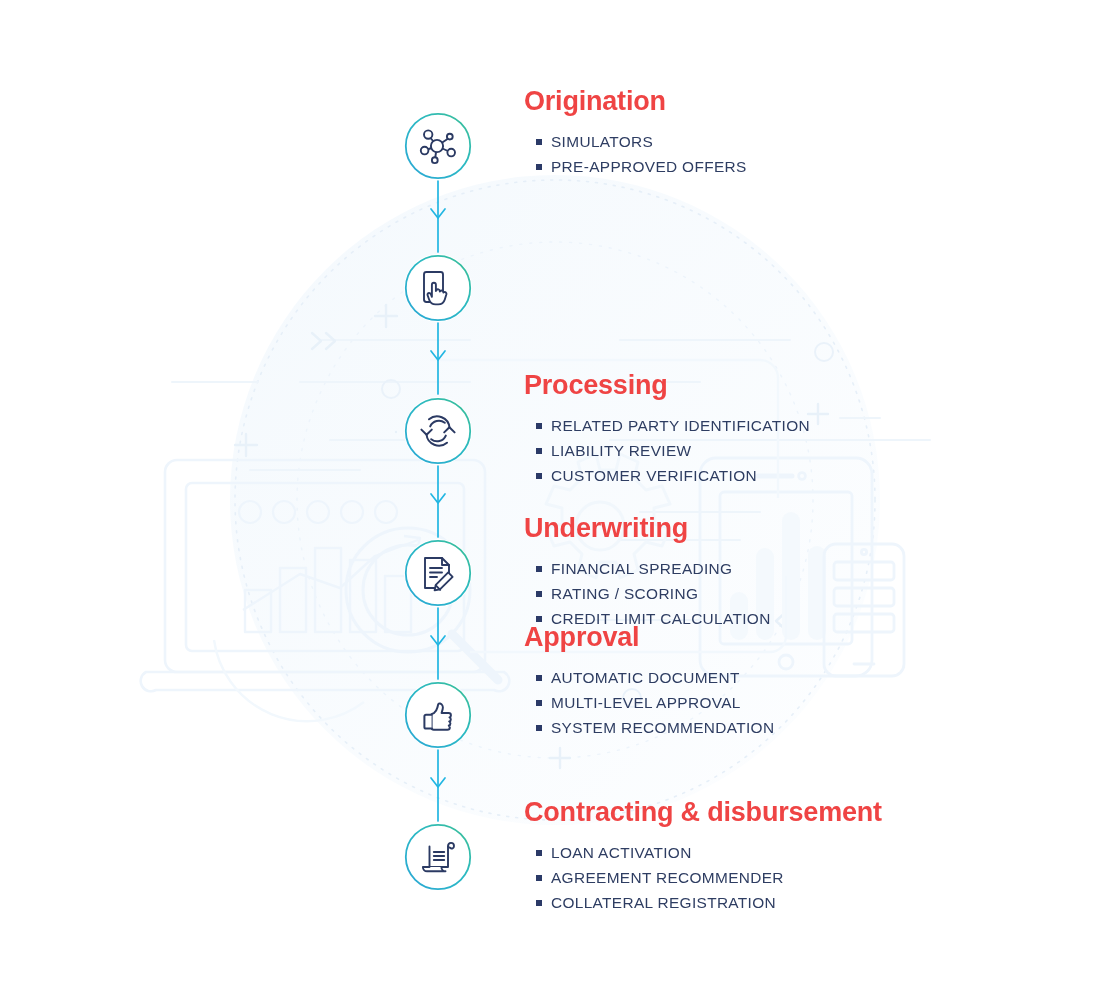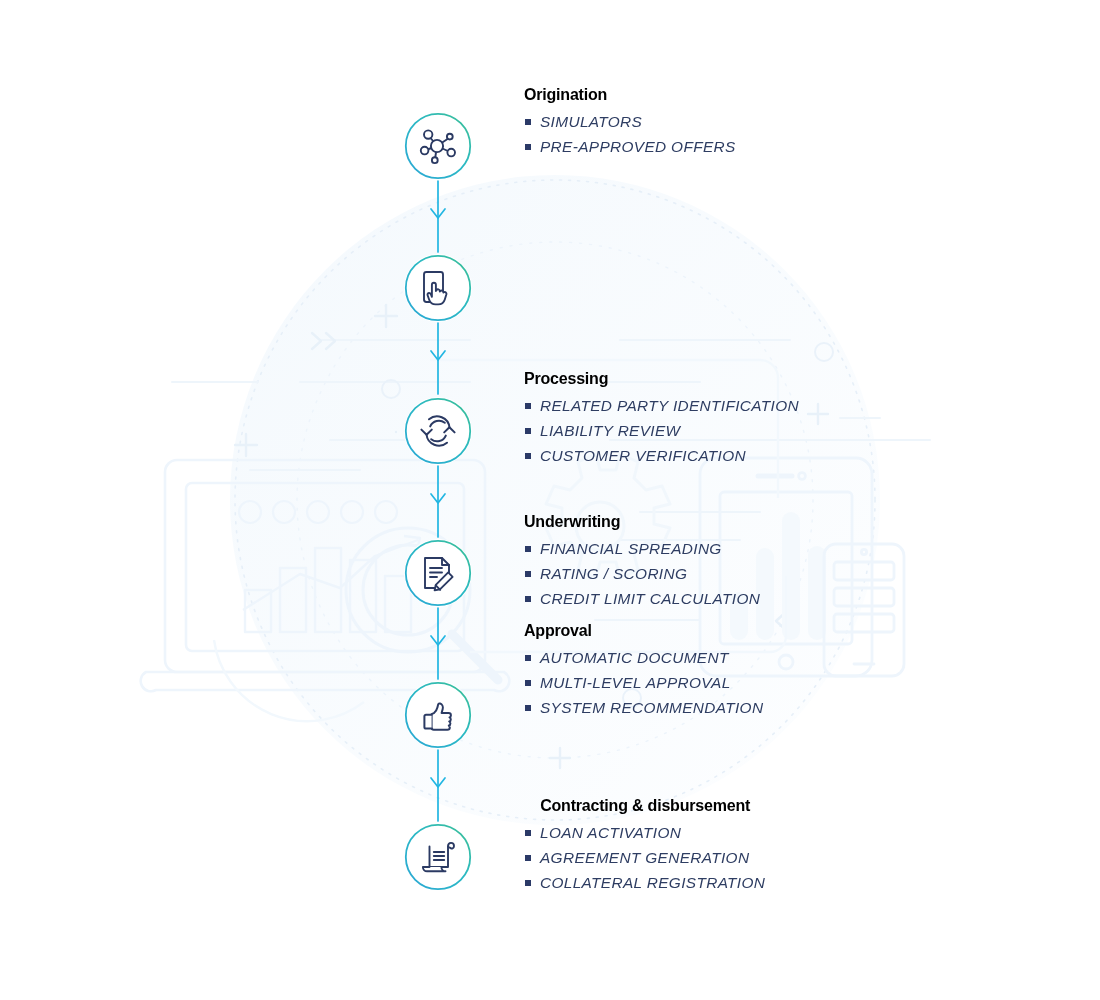--- a/index.html
+++ b/index.html
@@ -27,27 +27,27 @@
     background:#ffffff;
   }
   .node .ring{position:absolute;left:0;top:0;width:68px;height:68px;}
   .node .glyph{position:absolute;left:14px;top:14px;width:40px;height:40px;}
 
   
   .block{position:absolute;left:524px;}
   .block h2{
     margin:0 0 5px 0;
     font-family:"Liberation Sans", sans-serif;
-    font-size:16px;
+    font-size:27px;
     font-weight:bold;
     letter-spacing:-0.2px;
-    color:#000000;
+    color:#ef4444;
     white-space:nowrap;
   }
-  .items{list-style:none;margin:1px;padding:0;font-style:italic;}
+  .items{list-style:none;margin:12px;padding:0;}
   .items li{
     display:flex;
     align-items:center;
     font-size:15.4px;
     letter-spacing:0.35px;
     color:#2e3d62;
     line-height:25px;
     white-space:nowrap;
   }
   .items li .sq{
@@ -370,21 +370,21 @@
 
   <div class="block" style="top:797px;text-align:center;">
     <h2>Contracting &amp; disbursement</h2>
     <ul class="items">
       <li>
           <span class="sq"></span>
           <span>LOAN ACTIVATION</span>
         </li>
       <li>
           <span class="sq"></span>
-          <span>AGREEMENT GENERATION</span>
+          <span>AGREEMENT RECOMMENDER</span>
         </li>
       <li>
           <span class="sq"></span>
           <span>COLLATERAL REGISTRATION</span>
         </li>
     </ul>
   </div>
 
 </div>
 

